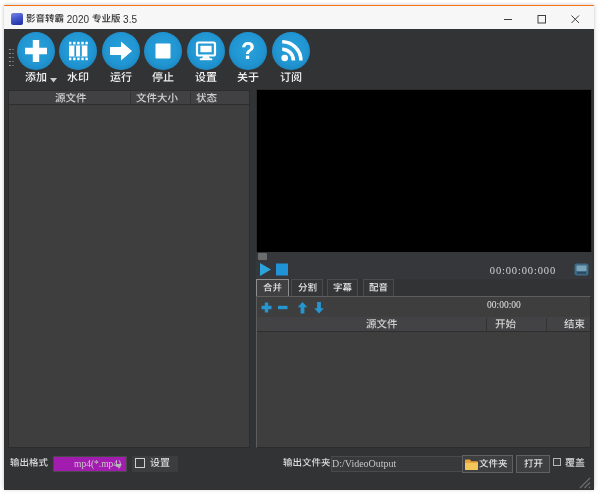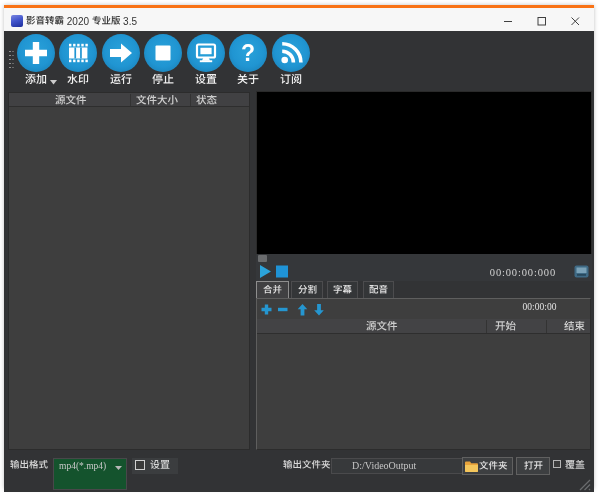--- a/index.html
+++ b/index.html
@@ -50,21 +50,21 @@
       <path id="c8BBE" d="M22 10L35 -2Q40 2 46 8Q53 13 58 18Q63 24 67 28L53 42Q49 38 44 32Q39 27 33 21Q27 15 22 10ZM34 178L29 160L33 153L72 122Q73 126 76 131Q78 136 80 139Q66 150 58 157Q49 164 44 168Q40 172 37 174Q35 176 34 178ZM8 57L44 57L44 77L8 77ZM101 2L154 2L154 21L101 21ZM76 82L168 82L168 101L76 101ZM162 82L166 82L169 81L182 87Q176 108 165 123Q155 139 141 150Q127 161 110 169Q93 176 74 181Q73 177 70 172Q67 166 65 163Q82 160 97 153Q113 147 126 137Q139 128 148 115Q157 102 162 85ZM100 98Q108 114 122 127Q135 141 153 150Q172 159 194 163Q192 165 190 169Q187 172 185 175Q183 179 181 182Q146 173 122 153Q97 134 83 104ZM95 2L115 2L115 24Q115 34 112 44Q109 54 102 63Q94 72 80 79Q79 77 76 74Q73 71 71 68Q68 65 66 64Q79 58 85 52Q92 45 94 38Q95 30 95 23ZM145 2L164 2L164 46Q164 51 165 52Q166 54 168 54Q169 54 171 54Q174 54 176 54Q178 54 179 54Q182 54 185 54Q188 54 190 53Q190 57 190 62Q191 67 191 70Q189 71 186 71Q183 72 180 72Q178 72 175 72Q173 72 170 72Q167 72 166 72Q157 72 153 69Q148 66 146 61Q145 55 145 46ZM34 178Q33 175 31 172Q29 169 27 166Q25 162 23 160Q25 159 28 156Q30 154 31 150Q33 146 33 141L33 57L53 57L53 157Q53 157 50 159Q47 161 43 164Q40 168 37 171Q34 175 34 178Z"></path>
       <path id="c8F6C" d="M8 17L84 17L84 36L8 36ZM46 50L66 50L66 181L46 181ZM6 128Q17 127 30 125Q44 123 59 121Q74 118 89 116L90 134Q69 138 48 142Q27 145 11 148ZM15 100Q15 98 14 95Q13 92 11 89Q10 85 9 83Q12 82 14 78Q17 73 19 67Q21 64 23 56Q26 49 28 39Q31 29 34 18Q37 6 38 -5L58 -1Q55 15 49 31Q44 48 38 63Q32 78 26 90L26 90Q26 90 25 91Q23 92 21 94Q19 96 17 97Q15 99 15 100ZM15 100L15 84L25 79L83 79L83 97L30 97Q25 97 21 98Q16 99 15 100ZM112 92L172 92L172 111L112 111ZM167 92L170 92L173 91L188 98Q182 107 174 117Q167 127 159 137Q151 147 144 157L126 148Q133 140 141 129Q149 119 155 110Q162 101 167 94ZM102 139L116 126Q126 132 138 139Q149 146 158 153Q168 160 174 166L161 182Q155 176 145 168Q135 161 124 153Q113 145 102 139ZM132 -5L153 -2Q149 12 145 27Q141 42 137 58Q133 73 129 87Q125 101 122 111L100 111Q103 100 108 86Q112 72 117 56Q121 40 125 24Q129 9 132 -5ZM93 17L186 17L186 36L93 36ZM85 54L193 54L193 74L85 74Z"></path>
       <path id="c8F93" d="M8 18L74 18L74 36L8 36ZM42 51L59 51L59 181L42 181ZM7 128Q20 126 37 123Q55 119 73 115L75 132Q58 136 42 140Q25 144 11 148ZM13 101Q13 99 12 96Q11 93 9 90Q8 86 7 84Q10 83 12 79Q14 75 16 68Q17 65 19 57Q21 50 23 40Q26 29 27 18Q29 6 30 -5L49 -2Q47 14 43 31Q39 48 34 63Q29 78 24 91L24 91Q24 91 23 92Q21 93 19 95Q17 96 15 98Q13 100 13 101ZM13 101L13 84L22 79L73 79L73 98L28 98Q23 98 19 99Q14 100 13 101ZM93 43L172 43L172 59L93 59ZM82 70L125 70L125 86L98 86L98 180L82 180ZM120 70L137 70L137 162Q137 167 136 171Q135 175 131 177Q127 179 122 180Q117 180 110 180Q110 177 109 172Q107 167 106 164Q110 164 113 164Q117 164 118 164Q120 164 120 161ZM94 98L133 98L133 113L94 113ZM94 126L132 126L132 141L94 141ZM145 75L161 75L161 148L145 148ZM171 67L187 67L187 160Q187 166 186 170Q184 174 180 176Q175 178 169 179Q162 179 153 179Q152 176 151 171Q150 166 148 163Q154 163 160 163Q166 163 168 163Q171 163 171 160ZM131 -6L148 1Q140 13 130 24Q119 34 106 43Q94 52 81 59Q79 55 75 51Q72 46 68 43Q80 38 92 30Q104 22 114 13Q125 4 131 -6ZM140 2Q151 16 166 25Q180 35 197 41Q193 45 190 49Q186 53 184 57Q167 48 152 37Q137 26 124 9Z"></path>
       <path id="c8FD0" d="M76 6L178 6L178 25L76 25ZM63 51L192 51L192 70L63 70ZM137 84L154 76Q160 86 166 97Q173 108 179 118Q185 128 189 136L170 145Q167 138 161 127Q155 116 149 105Q142 94 137 84ZM53 64L53 147L33 147L33 83L7 83L7 64ZM12 17L26 3Q31 7 38 12Q45 17 51 21Q57 26 61 29L47 44Q43 41 37 36Q31 31 24 26Q18 21 12 17ZM46 139Q50 139 55 142Q60 145 68 150Q78 156 91 158Q104 159 121 159Q129 159 138 159Q148 159 158 158Q168 158 178 157Q187 156 195 155Q194 158 193 162Q191 166 190 170Q189 175 189 178Q183 178 175 178Q167 179 157 179Q147 179 138 180Q128 180 120 180Q101 180 88 177Q75 175 64 169Q58 166 53 162Q48 158 45 158Q42 158 38 162Q34 165 29 171Q25 177 20 183L6 163Q13 156 20 150Q27 145 33 142Q40 139 46 139ZM76 141Q75 139 74 135Q73 131 71 127Q70 123 68 120Q71 120 74 117Q77 114 80 109Q81 107 84 102Q87 98 90 91Q94 84 97 76Q101 69 103 61L126 67Q121 78 115 90Q109 101 102 112Q95 122 89 130L89 130Q89 130 87 131Q85 132 82 134Q80 136 78 138Q76 139 76 141ZM76 141L75 125L87 118L171 111Q172 115 173 121Q175 126 176 129Q151 132 134 133Q118 135 107 136Q97 137 91 138Q84 139 81 139Q78 140 76 141Z"></path>
       <path id="c914D" d="M119 65L177 65L177 85L119 85ZM109 65L130 65L130 150Q130 156 132 158Q133 159 140 159Q141 159 144 159Q148 159 152 159Q156 159 160 159Q164 159 165 159Q169 159 171 157Q173 155 174 148Q175 141 176 127Q178 129 181 130Q185 132 188 133Q192 135 194 135Q193 152 191 162Q188 171 182 175Q177 179 167 179Q165 179 162 179Q159 179 155 179Q152 179 148 179Q144 179 141 179Q138 179 137 179Q126 179 120 176Q114 174 112 168Q109 161 109 150ZM109 4L187 4L187 98L167 98L167 24L109 24ZM14 39L96 39L96 177L80 177L80 57L30 57L30 180L14 180ZM22 120L88 120L88 134L22 134ZM22 151L88 151L88 167L22 167ZM10 2L100 2L100 21L10 21ZM37 7L51 7L51 53L37 53ZM60 7L75 7L75 53L60 53ZM40 52L50 52L50 73Q50 78 49 85Q48 92 46 98Q43 105 38 110Q36 109 34 107Q31 104 30 103Q34 99 37 93Q39 88 40 83Q40 77 40 72ZM59 52L69 52L69 91Q69 93 69 93Q70 94 71 94Q71 94 72 94Q73 94 74 94Q75 94 76 94Q78 94 79 93Q80 95 83 96Q86 97 88 97Q87 101 85 103Q82 105 78 105Q77 105 75 105Q74 105 72 105Q71 105 70 105Q64 105 61 102Q59 99 59 91Z"></path>
       <path id="c9605" d="M73 78L73 98L125 98L125 78ZM55 62L144 62L144 114L55 114ZM76 109L94 109Q92 122 89 133Q85 145 76 153Q68 162 54 169Q52 166 51 163Q49 160 46 158Q44 155 42 153Q55 149 62 142Q68 136 71 127Q74 119 76 109ZM121 30L141 35Q135 44 130 54Q124 63 119 69L102 64Q105 60 109 54Q112 48 115 42Q119 35 121 30ZM61 38L77 31Q82 37 86 44Q91 51 93 57L76 65Q74 59 70 52Q65 44 61 38ZM165 5L185 5L185 159Q185 166 183 170Q181 174 177 177Q172 179 165 180Q158 180 148 180Q148 176 146 171Q145 166 143 162Q148 162 154 162Q159 162 161 162Q163 162 164 161Q165 160 165 158ZM16 42L36 42L36 181L16 181ZM19 7L34 -3Q39 1 44 6Q48 11 52 16Q56 21 59 25L42 36Q40 32 36 27Q32 22 28 16Q23 11 19 7ZM69 5L176 5L176 23L69 23ZM104 109L122 109L122 143Q122 146 123 147Q124 148 126 148Q127 148 129 148Q131 148 133 148Q136 148 136 148Q138 148 139 147Q140 145 140 142Q141 139 141 132Q144 134 148 136Q153 137 157 138Q156 148 154 154Q152 160 148 162Q145 164 139 164Q137 164 135 164Q133 164 131 164Q128 164 126 164Q124 164 123 164Q115 164 111 162Q107 160 106 155Q104 151 104 143Z"></path>
       <path id="c9738" d="M26 2L174 2L174 16L26 16ZM11 81L106 81L106 93L11 93ZM124 79L174 79L174 94L124 94ZM124 106L174 106L174 120L124 120ZM119 133L173 133L173 147L119 147ZM10 153L102 153L102 166L10 166ZM39 43L82 43L82 53L39 53ZM35 60L82 60L82 70L35 70ZM117 60L165 60L165 70L117 70ZM117 43L160 43L160 53L117 53ZM89 8L110 8L110 73L89 73ZM49 103L66 103L66 181L49 181ZM13 24L187 24L187 56L168 56L168 36L32 36L32 56L13 56ZM33 127L33 136L83 136L83 127ZM17 116L99 116L99 146L17 146ZM28 73L44 73L44 100L72 100L72 73L89 73L89 110L28 110ZM113 79L131 79L131 117Q131 127 129 139Q128 150 125 162Q121 173 114 182Q113 181 110 179Q106 177 103 175Q100 174 98 173Q105 165 108 155Q111 145 112 135Q113 125 113 116ZM164 79L182 79L182 161Q182 168 181 172Q179 175 175 177Q171 179 164 180Q157 180 148 180Q147 177 146 172Q144 167 142 164Q148 164 154 164Q159 164 160 164Q162 164 163 163Q164 163 164 161Z"></path>
       <path id="c97F3" d="M22 12L180 12L180 30L22 30ZM10 58L190 58L190 76L10 76ZM49 124L152 124L152 140L49 140ZM50 157L152 157L152 174L50 174ZM36 91L166 91L166 181L144 181L144 108L57 108L57 181L36 181ZM133 29L156 34Q153 40 151 45Q148 51 145 56Q143 61 141 65L121 60Q123 56 125 50Q128 45 130 39Q132 34 133 29ZM47 34L68 30Q72 36 75 44Q78 52 79 58L58 63Q57 57 54 49Q51 41 47 34ZM84 -4L106 -7Q109 -2 112 5Q115 12 116 17L93 21Q93 16 90 9Q87 2 84 -4Z"></path>
     </defs>
   </svg>
-<div class="abs" style="left:4px;top:5px;width:590px;height:484px;background:#323335;border-top:3px solid #f97316;box-shadow:0 0 4px rgba(0,0,0,.25)">
+<div class="abs" style="left:4px;top:5px;width:590px;height:484px;background:#323335;border-top:1px solid #f97316;box-shadow:0 0 4px rgba(0,0,0,.25)">
 <div class="abs" style="left:0;top:0;width:590px;height:23px;background:#f7f7f7">
 <div class="abs" style="left:7px;top:7px;width:12px;height:12px;border-radius:2px;background:linear-gradient(160deg,#7b87e0 0%,#4356cd 45%,#1c2d9b 100%)"></div>
 <div class="abs" style="left:22px;top:6px;height:14px;display:flex;align-items:center;color:#333;font-size:10px;white-space:pre">
 <svg width="38.0" height="9.5" viewBox="0 0 800 200" fill="#3a3a3a">
           <use href="#c5F71"></use>
           <use href="#c97F3" x="200"></use>
           <use href="#c8F6C" x="400"></use>
           <use href="#c9738" x="600"></use>
         </svg>
 <span> 2020 </span>
@@ -214,21 +214,21 @@
       <use href="#c914D"></use>
       <use href="#c97F3" x="200"></use>
     </svg>
 <div class="abs" style="left:252px;top:290px;width:335px;height:152px;background:#3e3e3e;border:1px solid #5e5e5e;border-bottom-color:#2c2c2c;border-right-color:#2c2c2c"></div>
 <svg class="abs" style="left:256px;top:296px" width="70" height="13" viewBox="0 0 70 13" fill="#2596d0">
       <path d="M4.8 0.5h3.4v3.3h3.3v3.4H8.2v3.3H4.8V7.2H1.5V3.8h3.3Z"></path>
       <rect x="18" y="3.8" width="9.5" height="3.4"></rect>
       <path d="M42.5 0l4.8 5.2h-2.9v6.3h-3.8V5.2h-2.9Z"></path>
       <path d="M59 11.5l-4.8-5.2h2.9V0h3.8v6.3h2.9Z"></path>
     </svg>
-<div class="abs mono" style="left:483px;top:294px;width:105px;text-align:center;font-size:9.5px;color:#e2e2e2">00:00:00</div>
+<div class="abs mono" style="left:483px;top:294px;width:105px;text-align:left;font-size:9.5px;color:#e2e2e2">00:00:00</div>
 <div class="abs" style="left:253px;top:311px;width:333px;height:15px;background:#434345;border-bottom:1px solid #2e2e2e">
       <div class="abs" style="left:229px;top:1px;width:1px;height:13px;background:#333"></div>
       <div class="abs" style="left:289px;top:1px;width:1px;height:13px;background:#333"></div>
     </div>
 <svg style="position:absolute;left:362px;top:313px;" width="31.5" height="10.5" viewBox="0 0 600 200" fill="#cccccc">
       <use href="#c6E90"></use>
       <use href="#c6587" x="200"></use>
       <use href="#c4EF6" x="400"></use>
     </svg>
 <svg style="position:absolute;left:491px;top:313px;" width="21.0" height="10.5" viewBox="0 0 400 200" fill="#cccccc">
@@ -239,37 +239,37 @@
       <use href="#c7ED3"></use>
       <use href="#c675F" x="200"></use>
     </svg>
 <div class="abs" style="left:0;top:443px;width:590px;height:41px;background:#323335"></div>
 <svg style="position:absolute;left:6px;top:452px;" width="38.0" height="9.5" viewBox="0 0 800 200" fill="#d6d6d6">
       <use href="#c8F93"></use>
       <use href="#c51FA" x="200"></use>
       <use href="#c683C" x="400"></use>
       <use href="#c5F0F" x="600"></use>
     </svg>
-<div class="abs mono" style="left:49px;top:450px;width:74px;height:32px;background:#14532d;border:1px solid #48484a;color:#c8c8c8;font-size:9.5px;line-height:14.5px;padding-left:5px">mp4(*.mp4)<svg class="abs" style="right:4px;top:6.5px" width="7" height="4" viewBox="0 0 7 4">
+<div class="abs mono" style="left:49px;top:450px;width:74px;height:16px;background:#a21caf;border:1px solid #48484a;color:#c8c8c8;font-size:9.5px;line-height:14.5px;padding-left:20px">mp4(*.mp4)<svg class="abs" style="right:4px;top:6.5px" width="7" height="4" viewBox="0 0 7 4">
         <path d="M0 0h7L3.5 4Z" fill="#b8b8b8"></path>
       </svg></div>
 <div class="abs" style="left:128px;top:450px;width:46px;height:16px;background:#3b3d3f"></div>
 <div class="abs" style="left:131px;top:452px;width:10px;height:10px;background:#3a3a3a;border:1.5px solid #d0d0d0"></div>
 <svg style="position:absolute;left:146px;top:452px;" width="20.0" height="10.0" viewBox="0 0 400 200" fill="#d6d6d6">
       <use href="#c8BBE"></use>
       <use href="#c7F6E" x="200"></use>
     </svg>
 <svg style="position:absolute;left:279px;top:452px;" width="47.5" height="9.5" viewBox="0 0 1000 200" fill="#d6d6d6">
       <use href="#c8F93"></use>
       <use href="#c51FA" x="200"></use>
       <use href="#c6587" x="400"></use>
       <use href="#c4EF6" x="600"></use>
       <use href="#c5939" x="800"></use>
     </svg>
-<div class="abs mono" style="left:327px;top:450px;width:133px;height:16px;background:#37393b;border:1px solid #4a4a4c;color:#c4c4c4;font-size:10px;line-height:14px;padding-left:20px">D:/VideoOutput</div>
+<div class="abs mono" style="left:327px;top:450px;width:133px;height:16px;background:#37393b;border:1px solid #4a4a4c;color:#c4c4c4;font-size:10px;line-height:14px;padding-left:0">D:/VideoOutput</div>
 <div class="abs" style="left:458px;top:449px;width:51px;height:18px;background:#3d3f41;border:1px solid #606060"></div>
 <svg class="abs" style="left:461px;top:453px" width="13" height="11" viewBox="0 0 13 11">
       <path d="M0 1.5A1 1 0 0 1 1 .5h4l1.2 1.7H12a1 1 0 0 1 1 1V10a1 1 0 0 1-1 1H1a1 1 0 0 1-1-1Z" fill="#e8a33b"></path>
       <path d="M0 4h13v6a1 1 0 0 1-1 1H1a1 1 0 0 1-1-1Z" fill="#f4c65c"></path>
     </svg>
 <svg style="position:absolute;left:475px;top:453px;" width="28.5" height="9.5" viewBox="0 0 600 200" fill="#e0e0e0">
       <use href="#c6587"></use>
       <use href="#c4EF6" x="200"></use>
       <use href="#c5939" x="400"></use>
     </svg>

